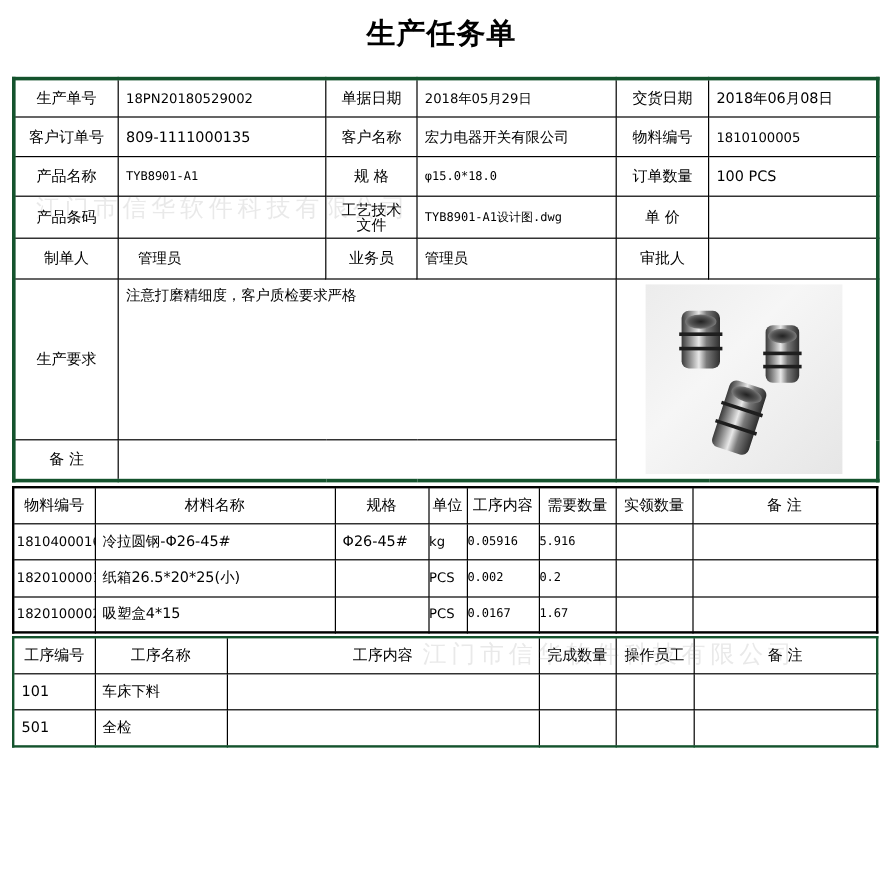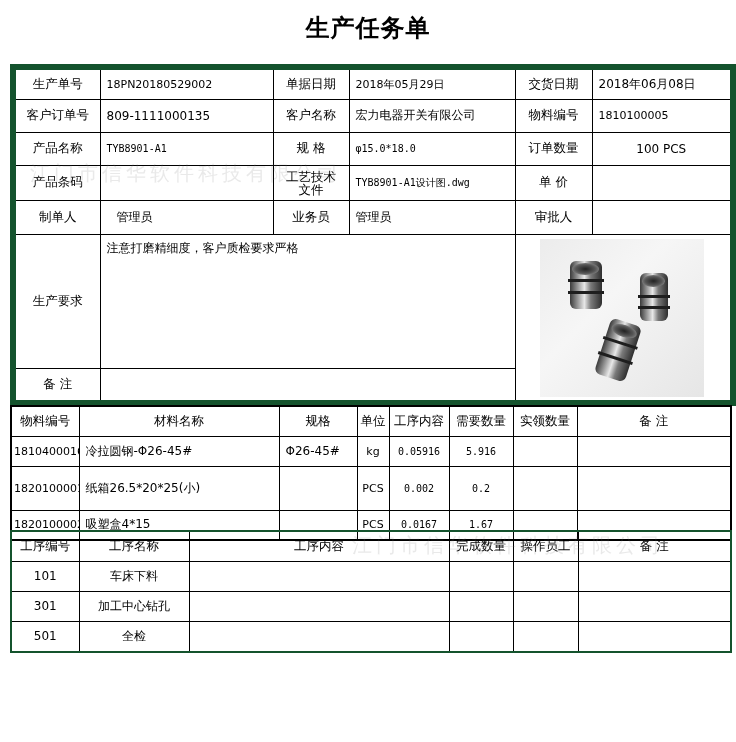--- a/index.html
+++ b/index.html
@@ -1,23 +1,23 @@
 <!DOCTYPE html>
 <html><head>
 <meta charset="utf-8">
 <style>
   * { box-sizing: border-box; margin: 0; padding: 0; }
   html, body { width: 736px; height: 742px; background: #ffffff; overflow: hidden; }
   body { position: relative; font-family: "DejaVu Sans", "Liberation Sans", sans-serif; color: #000; }
   .title { position: absolute; left: 0; top: 12px; width: 736px; text-align: center; font-size: 24px; font-weight: bold; letter-spacing: 1px; }
   table { position: absolute; border-collapse: collapse; table-layout: fixed; }
   td { border: 1px solid #000; font-size: 12px; padding: 0 6px; vertical-align: middle; overflow: hidden; white-space: nowrap; }
-  .c { text-align: center; }
+  .c { }
   .lbl { text-align: center; font-size: 12.5px; }
-  #head-table { left: 10px; top: 64px; width: 720px; border: 6px solid #14532d; }
+  #head-table { left: 10px; top: 64px; width: 720px; border: 3px solid #14532d; }
   #mat-table { left: 10px; top: 405px; width: 720px; border: 2px solid #000; }
   #proc-table { left: 10px; top: 530px; width: 720px; border: 2px solid #14532d; }
   .mono { font-family: "DejaVu Sans Mono", "Liberation Mono", monospace; font-size: 10px; }
   .small { font-size: 11px; }
   .twoline { line-height: 13px; white-space: normal; }
   .req { vertical-align: top; padding-top: 5px; }
   .photo-cell { padding: 3px 10px 3px 24px; vertical-align: top; }
   .photo { width: 164px; height: 158px; background: linear-gradient(135deg,#ececec 0%,#f6f6f6 40%,#e6e6e6 100%); position: relative; margin-top: 1px; }
   .part { position: absolute; border-radius: 6px; background: linear-gradient(90deg,#3a3a3a 0%,#9a9a9a 25%,#e8e8e8 45%,#7a7a7a 65%,#2e2e2e 100%); }
   .part::before { content: ""; position: absolute; left: 8%; top: 6%; width: 84%; height: 12px; border-radius: 50%; background: radial-gradient(ellipse at center,#222 0%,#555 50%,#aaa 100%); }
@@ -140,21 +140,21 @@
     <td class="c mono" style="padding:0">5.916</td>
     <td></td>
     <td></td>
   </tr>
   <tr style="height:31px">
     <td class="small" style="padding:0 2px">1820100001</td>
     <td>纸箱26.5*20*25(小)</td>
     <td></td>
     <td class="c small" style="padding:0">PCS</td>
     <td class="c mono" style="padding:0">0.002</td>
-    <td class="c mono" style="padding:16px">0.2</td>
+    <td class="c mono" style="padding:0">0.2</td>
     <td></td>
     <td></td>
   </tr>
   <tr style="height:30px">
     <td class="small" style="padding:0 2px">1820100002</td>
     <td>吸塑盒4*15</td>
     <td></td>
     <td class="c small" style="padding:0">PCS</td>
     <td class="c mono" style="padding:0">0.0167</td>
     <td class="c mono" style="padding:0">1.67</td>
@@ -183,28 +183,20 @@
     <td class="lbl">备 注</td>
   </tr>
   <tr style="height:30px">
     <td class="c">101</td>
     <td class="c">车床下料</td>
     <td></td>
     <td></td>
     <td></td>
     <td></td>
   </tr>
-  <tr style="height:30px">
-    <td class="c">301</td>
-    <td class="c">加工中心钻孔</td>
-    <td></td>
-    <td></td>
-    <td></td>
-    <td></td>
-  </tr>
   <tr style="height:31px">
     <td class="c">501</td>
     <td class="c">全检</td>
     <td></td>
     <td></td>
     <td></td>
     <td></td>
   </tr>
 </tbody>
   </table>

